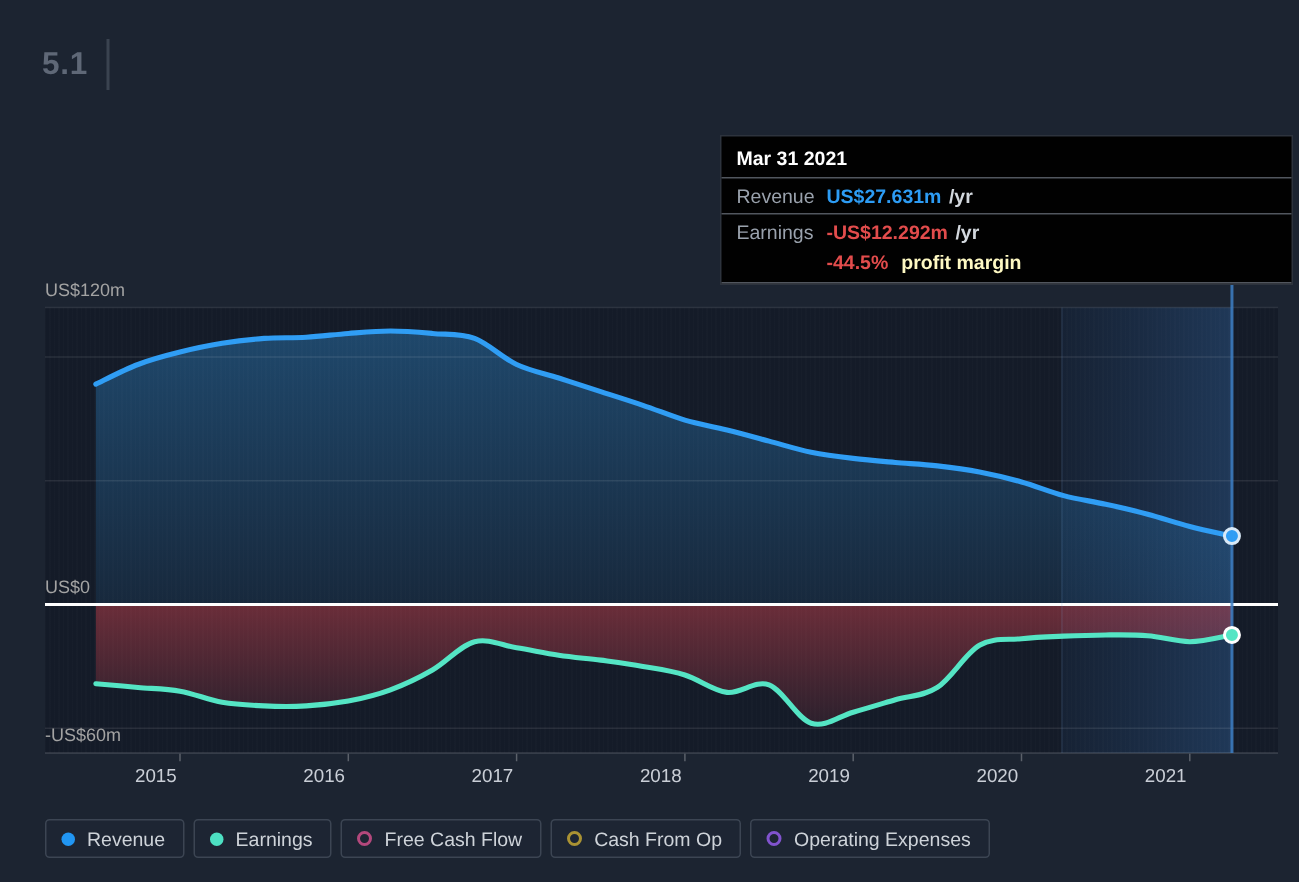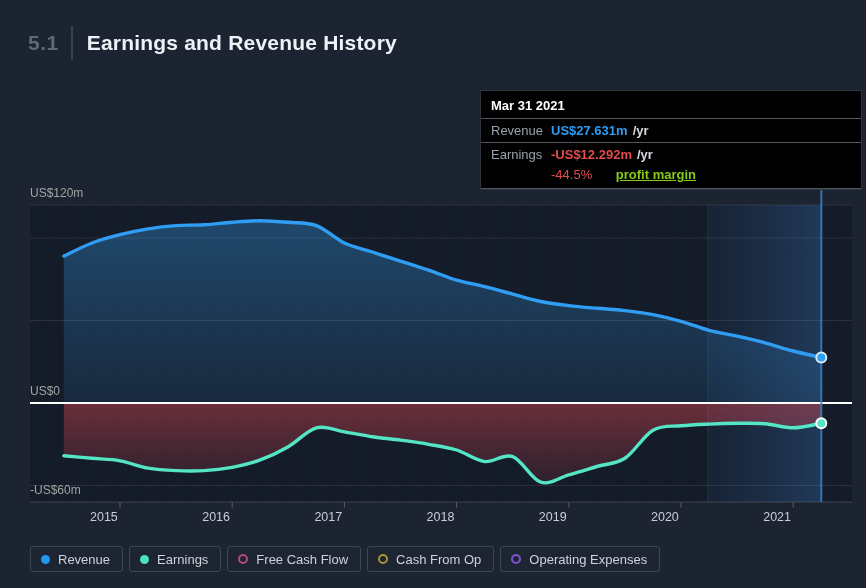--- a/index.html
+++ b/index.html
@@ -29,40 +29,39 @@
     position:absolute;left:480px;top:90px;width:382px;box-sizing:border-box;
     background:#010101;border:1px solid #2d333d;font-size:13px;color:#d3d8de;
   }
   .tt-head{padding:7px 10px 5px;font-weight:bold;color:#ffffff;border-bottom:1px solid #51565e;}
   .tt-row{display:flex;align-items:baseline;padding:4px 10px;}
   .tt-row.bline{border-bottom:1px solid #51565e;}
   .tt-label{width:60px;flex:0 0 60px;color:#9aa2ad;}
   .tt-val{font-weight:bold;}
   .tt-suffix{font-weight:bold;color:#d3d8de;margin-left:5px;text-align:center;}
   .tt-margin{padding:1px 10px 6px 70px;border-bottom:1px solid #51565e;}
-  .tt-margin .pct{font-weight:normal;}
-  .tt-margin .txt{font-weight:bold;color:#84cc16;margin-left:20px;text-decoration:underline;}
+  .tt-margin .pct{font-weight:bold;}
+  .tt-margin .txt{font-weight:bold;color:#fef9c3;margin-left:5px;}
   
   .legend{position:absolute;left:30px;top:546px;display:flex;gap:6px;}
   .lg-item{
     display:flex;align-items:center;gap:8px;height:26px;box-sizing:border-box;
     padding:0 12px 0 10px;border:1px solid #3c4553;border-radius:3px;
     background:#1d2533;color:#ced3d9;font-size:13px;cursor:pointer;
   }
   .dot{width:9px;height:9px;border-radius:50%;flex:0 0 auto;}
 </style>
 </head>
 <body>
 
 <div class="stage">
 
   <div class="hdr">
     <span class="num">5.1</span>
     <span class="sep"></span>
-    <span class="ttl">Earnings and Revenue History</span>
   </div>
 
   <div id="chart">
       <svg width="866" height="588" viewBox="0 0 866 588" xmlns="http://www.w3.org/2000/svg">
         <defs>
           <linearGradient id="gRev" gradientUnits="userSpaceOnUse" x1="0" y1="205" x2="0" y2="403">
             <stop offset="0" stop-color="#2f8cd2" stop-opacity="0.42"></stop>
             <stop offset="1" stop-color="#2f8cd2" stop-opacity="0.12"></stop>
           </linearGradient>
           <linearGradient id="gRed" gradientUnits="userSpaceOnUse" x1="0" y1="403" x2="0" y2="502">

